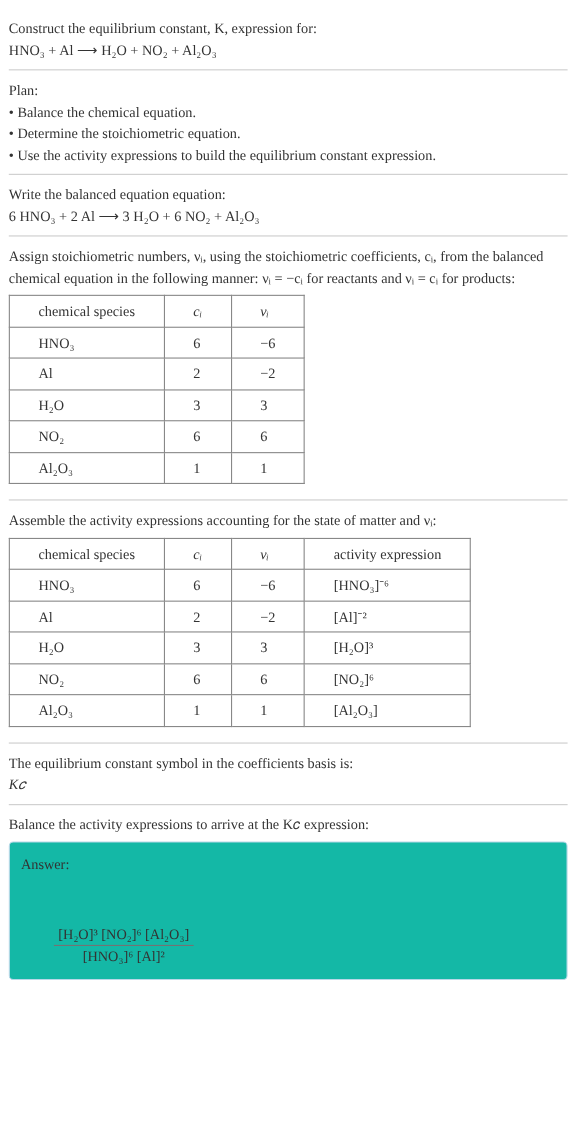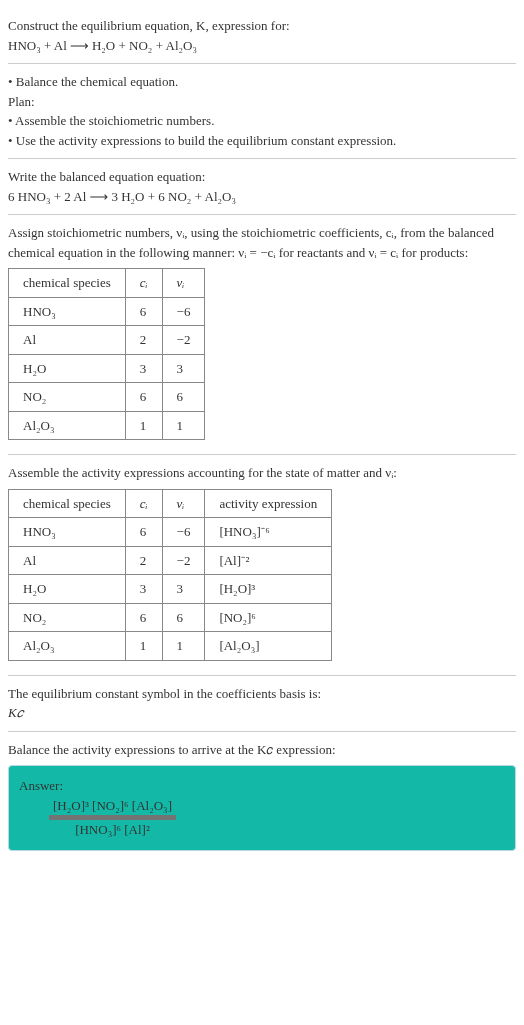--- a/index.html
+++ b/index.html
@@ -21,21 +21,21 @@
 }
 .italic {
   font-style: italic;
 }
 table {
   border-collapse: collapse;
   margin: 6px 0;
 }
 td, th {
   border: 1px solid #888;
-  padding: 4px 14px;
+  padding: 4px 26px;
   text-align: left;
   font-weight: normal;
   margin-left: 37px;
 }
 th {
   background: #fff;
 }
 .answer-box {
   background: #14b8a6;
   border: 1px solid #b8d8e8;
@@ -43,41 +43,42 @@
   padding: 10px;
   margin-top: 6px;
 }
 .frac {
   display: inline-block;
   vertical-align: middle;
   text-align: center;
 }
 .frac .num {
   display: block;
-  border-bottom: 5px solid #737373;
+  border-bottom: 1px solid #737373;
   padding: 0 4px;
+  margin-top: 44px;
 }
 .frac .den {
   display: block;
   padding: 0 4px;
   text-align: center;
 }
 </style>
 </head>
 <body>
 
 <div class="section">
-  <div>Construct the equilibrium equation, K, expression for:</div>
+  <div>Construct the equilibrium constant, K, expression for:</div>
   <div>HNO₃ + Al ⟶ H₂O + NO₂ + Al₂O₃</div>
 </div>
 
 <div class="section">
+  <div>Plan:</div>
   <div>• Balance the chemical equation.</div>
-  <div>Plan:</div>
-  <div>• Assemble the stoichiometric numbers.</div>
+  <div>• Determine the stoichiometric equation.</div>
   <div>• Use the activity expressions to build the equilibrium constant expression.</div>
 </div>
 
 <div class="section">
   <div>Write the balanced equation equation:</div>
   <div>6 HNO₃ + 2 Al ⟶ 3 H₂O + 6 NO₂ + Al₂O₃</div>
 </div>
 
 <div class="section">
   <div>Assign stoichiometric numbers, νᵢ, using the stoichiometric coefficients, cᵢ, from the balanced chemical equation in the following manner: νᵢ = −cᵢ for reactants and νᵢ = cᵢ for products:</div>

